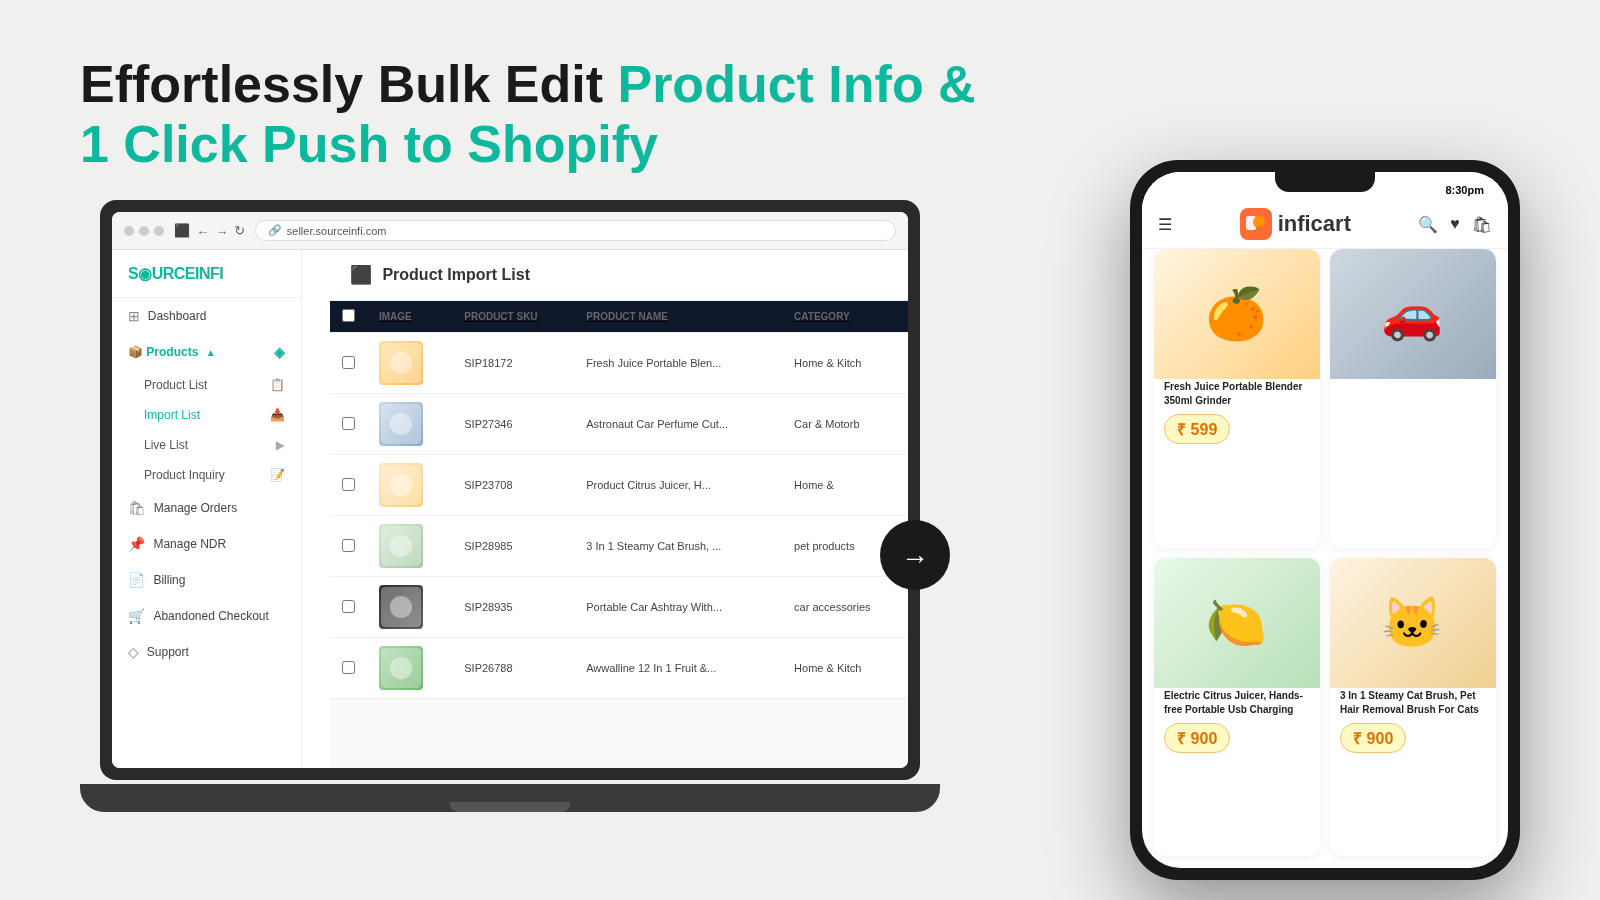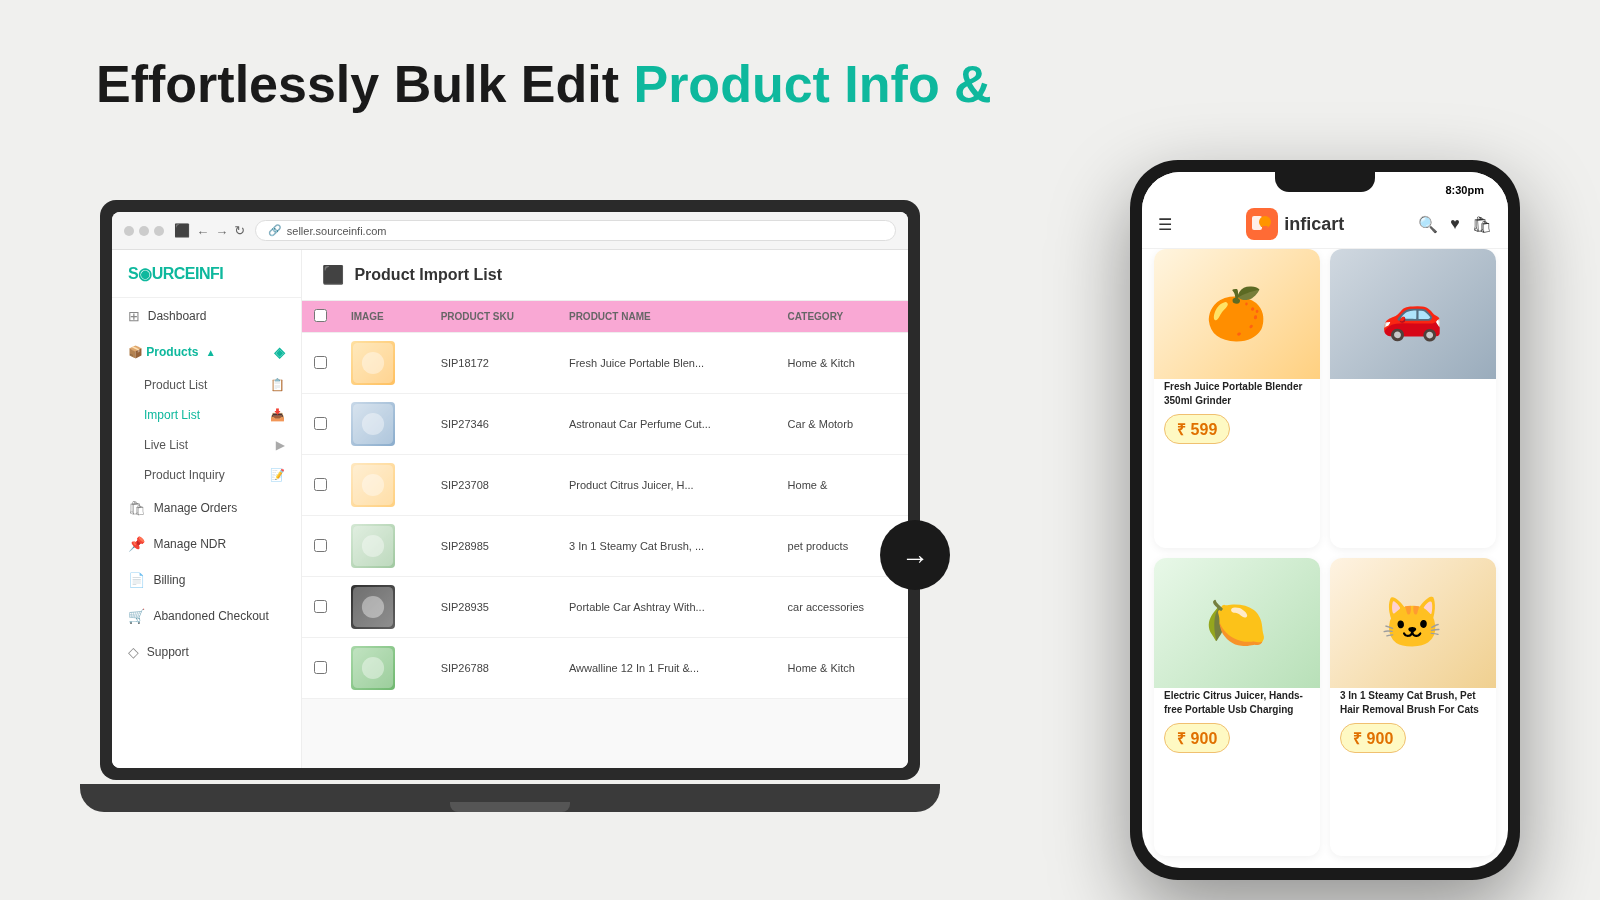--- a/index.html
+++ b/index.html
@@ -9,21 +9,21 @@
       background: #f0f0ee;
       font-family: -apple-system, BlinkMacSystemFont, 'Segoe UI', sans-serif;
       overflow: hidden;
       position: relative;
     }
 
     
     .hero-text {
       position: absolute;
       top: 55px;
-      left: 96px;
+      left: 80px;
       z-index: 10;
     }
     .hero-text h1 {
       font-size: 52px;
       font-weight: 900;
       color: #1a1a1a;
       line-height: 1.15;
     }
     .hero-text h1 .teal {
       color: #0eb89d;
@@ -114,20 +114,21 @@
       display: flex;
       align-items: center;
       gap: 5px;
     }
 
     
     .app-layout {
       display: flex;
       flex: 1;
       overflow: hidden;
+      gap: 28px;
     }
 
     
     .sidebar {
       width: 190px;
       background: #fff;
       border-right: 1px solid #eee;
       flex-shrink: 0;
       overflow-y: auto;
     }
@@ -196,22 +197,23 @@
     .product-table {
       flex: 1;
       overflow: auto;
     }
     table {
       width: 100%;
       border-collapse: collapse;
       font-size: 11px;
     }
     thead tr {
-      background: #f9a8d4;
+      background: #0f172a;
       border-bottom: 1px solid #eee;
+      text-decoration: underline;
     }
     thead th {
       padding: 8px 12px;
       text-align: left;
       font-weight: 600;
       color: #666;
       font-size: 10px;
       text-transform: uppercase;
     }
     tbody tr {
@@ -404,20 +406,21 @@
     .timg-4 { background: linear-gradient(135deg, #d4e8d4, #a0c8a0); }
     .timg-5 { background: linear-gradient(135deg, #303030, #606060); }
     .timg-6 { background: linear-gradient(135deg, #a8d8a8, #70b870); }
   </style>
 </head>
 <body>
 
 <div class="hero-text">
   <h1>
     <span>Effortlessly Bulk Edit </span><span class="teal">Product Info &amp;</span><br>
+    <span class="teal">1 Click Push to Shopify</span>
   </h1>
 </div>
 
 <div class="laptop-container">
   <div class="laptop-outer">
     <div class="laptop-screen">
 
       <div class="browser-chrome">
         <div class="browser-dots">
           <div class="browser-dot"></div>
@@ -643,21 +646,21 @@
       <div class="phone-header">
         <span class="phone-menu-icon">☰</span>
         <div class="phone-logo">
           <div class="phone-logo-icon">
             <svg width="24" height="24" viewBox="0 0 24 24">
               <rect x="2" y="4" width="10" height="14" rx="2" fill="#fff" opacity="0.9"></rect>
               <circle cx="15" cy="10" r="6" fill="#ff9500"></circle>
               <path d="M12 14 L18 14 L15 18 Z" fill="#ff6b35"></path>
             </svg>
           </div>
-          <span style="font-size:18px;font-weight:700;color:#333;">inficart</span>
+          <span style="font-size:22px;font-weight:700;color:#333;">inficart</span>
         </div>
         <div class="phone-nav-icons">
           <span>🔍</span>
           <span>♥</span>
           <span>🛍</span>
         </div>
       </div>
 
 
       <div class="products-grid" id="phone-products-grid">

